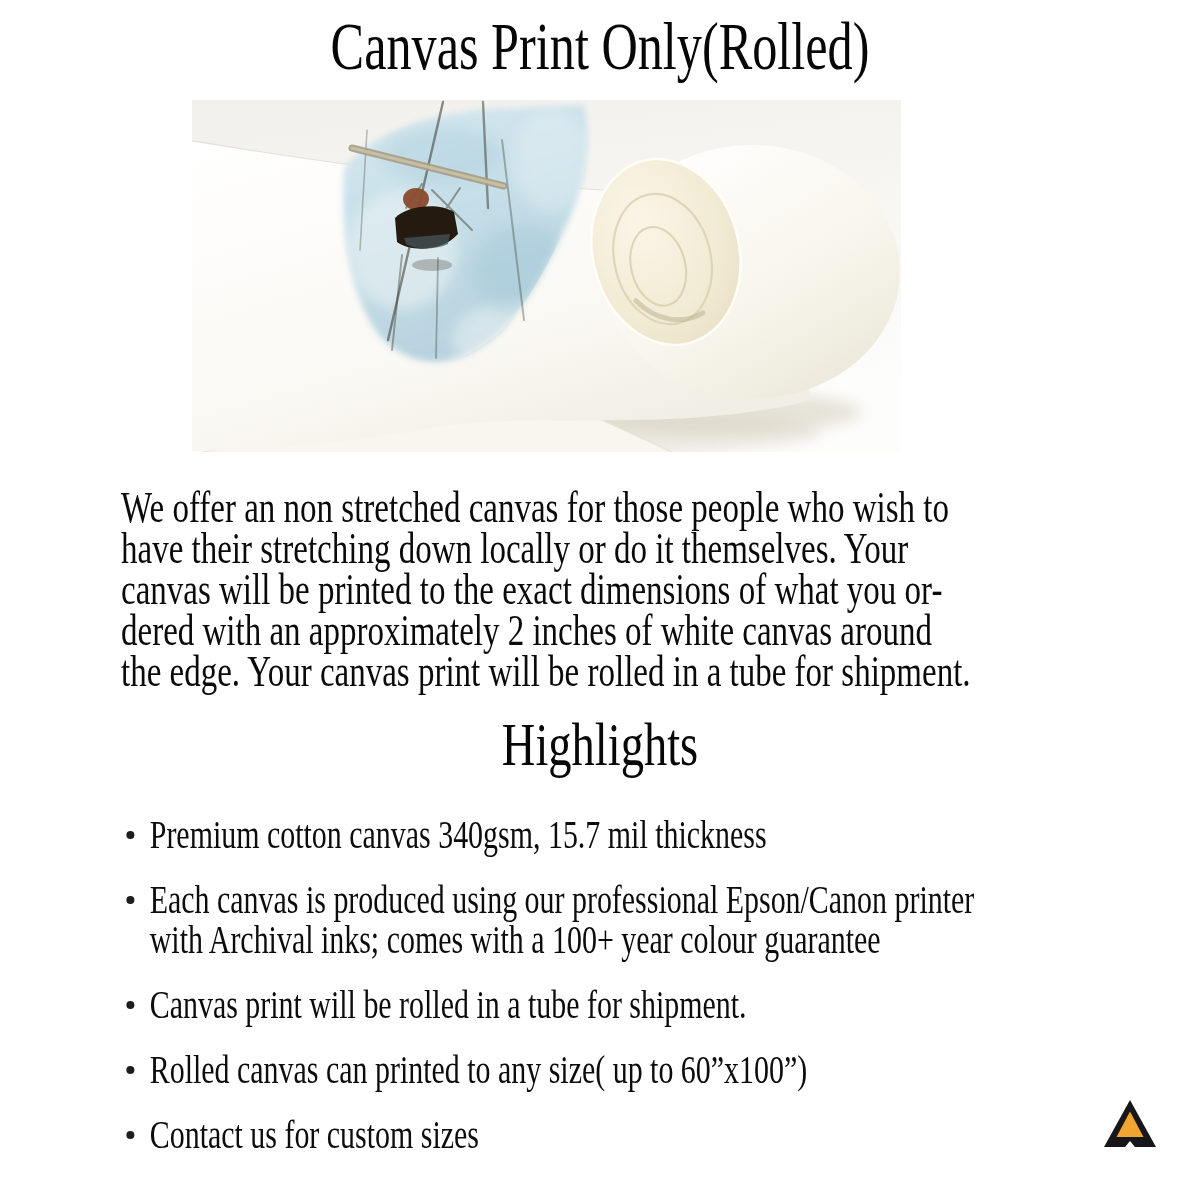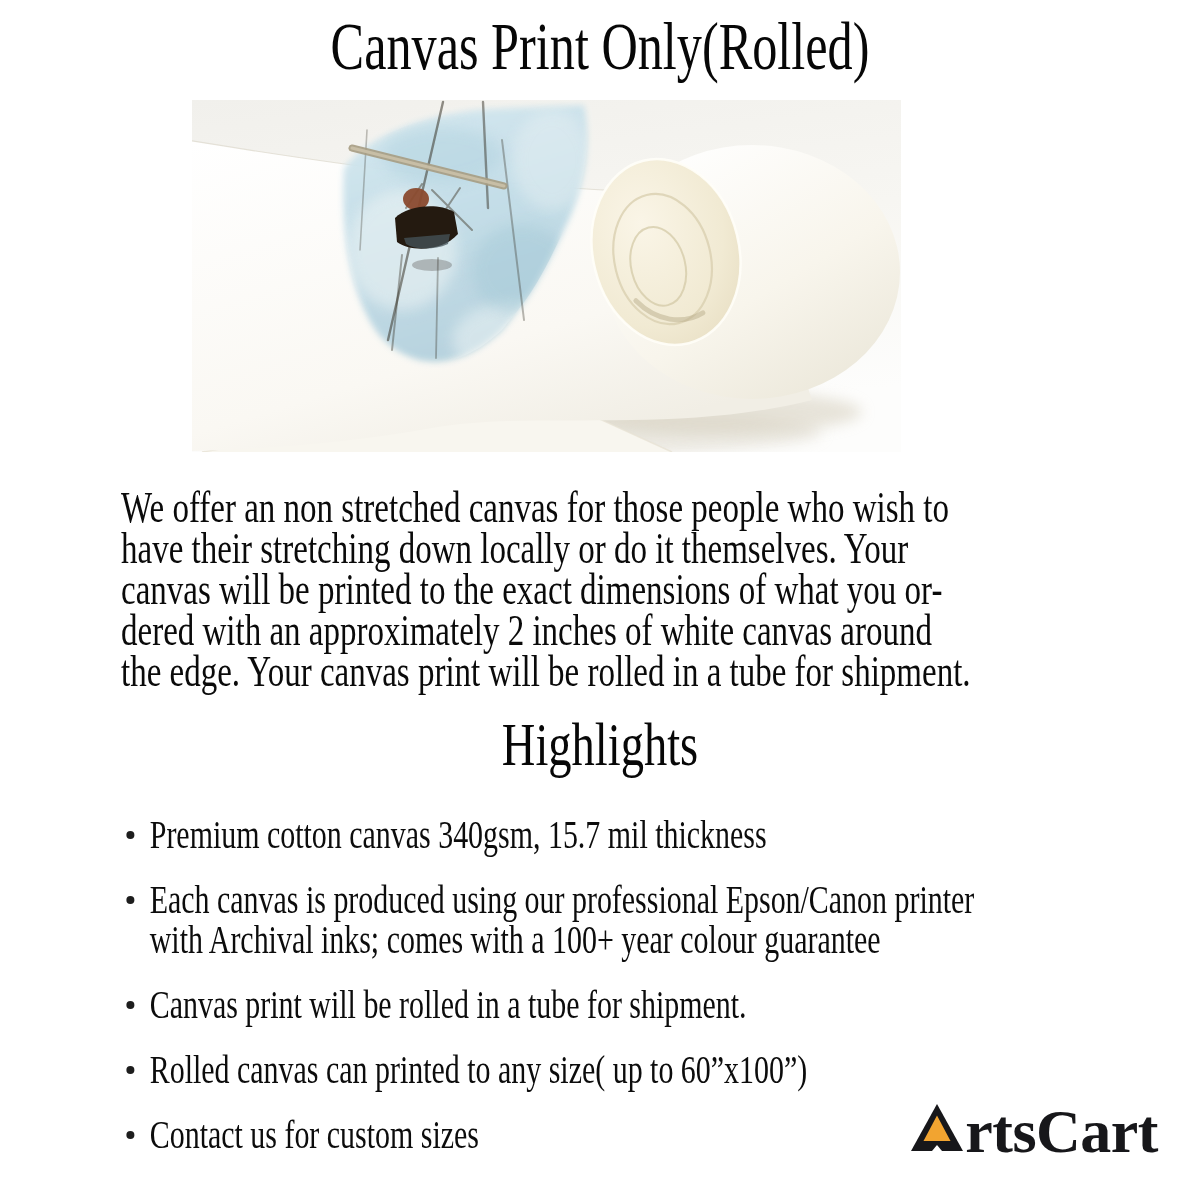--- a/index.html
+++ b/index.html
@@ -174,16 +174,15 @@
         <span>Contact us for custom sizes</span>
       </li>
     </ul>
 
   <div class="logo">
     <svg class="logo-a" width="52" height="47" viewBox="0 0 52 47">
       <polygon points="26,0 52,47 0,47" fill="#17171a"></polygon>
       <polygon points="26,11.5 39.5,37 12.5,37" fill="#F2A430"></polygon>
       <polygon points="26,41 31,47 21,47" fill="#ffffff"></polygon>
     </svg>
-    <span class="logo-text">rtsCart</span>
   </div>
 
 </div>
 
 </body></html>

